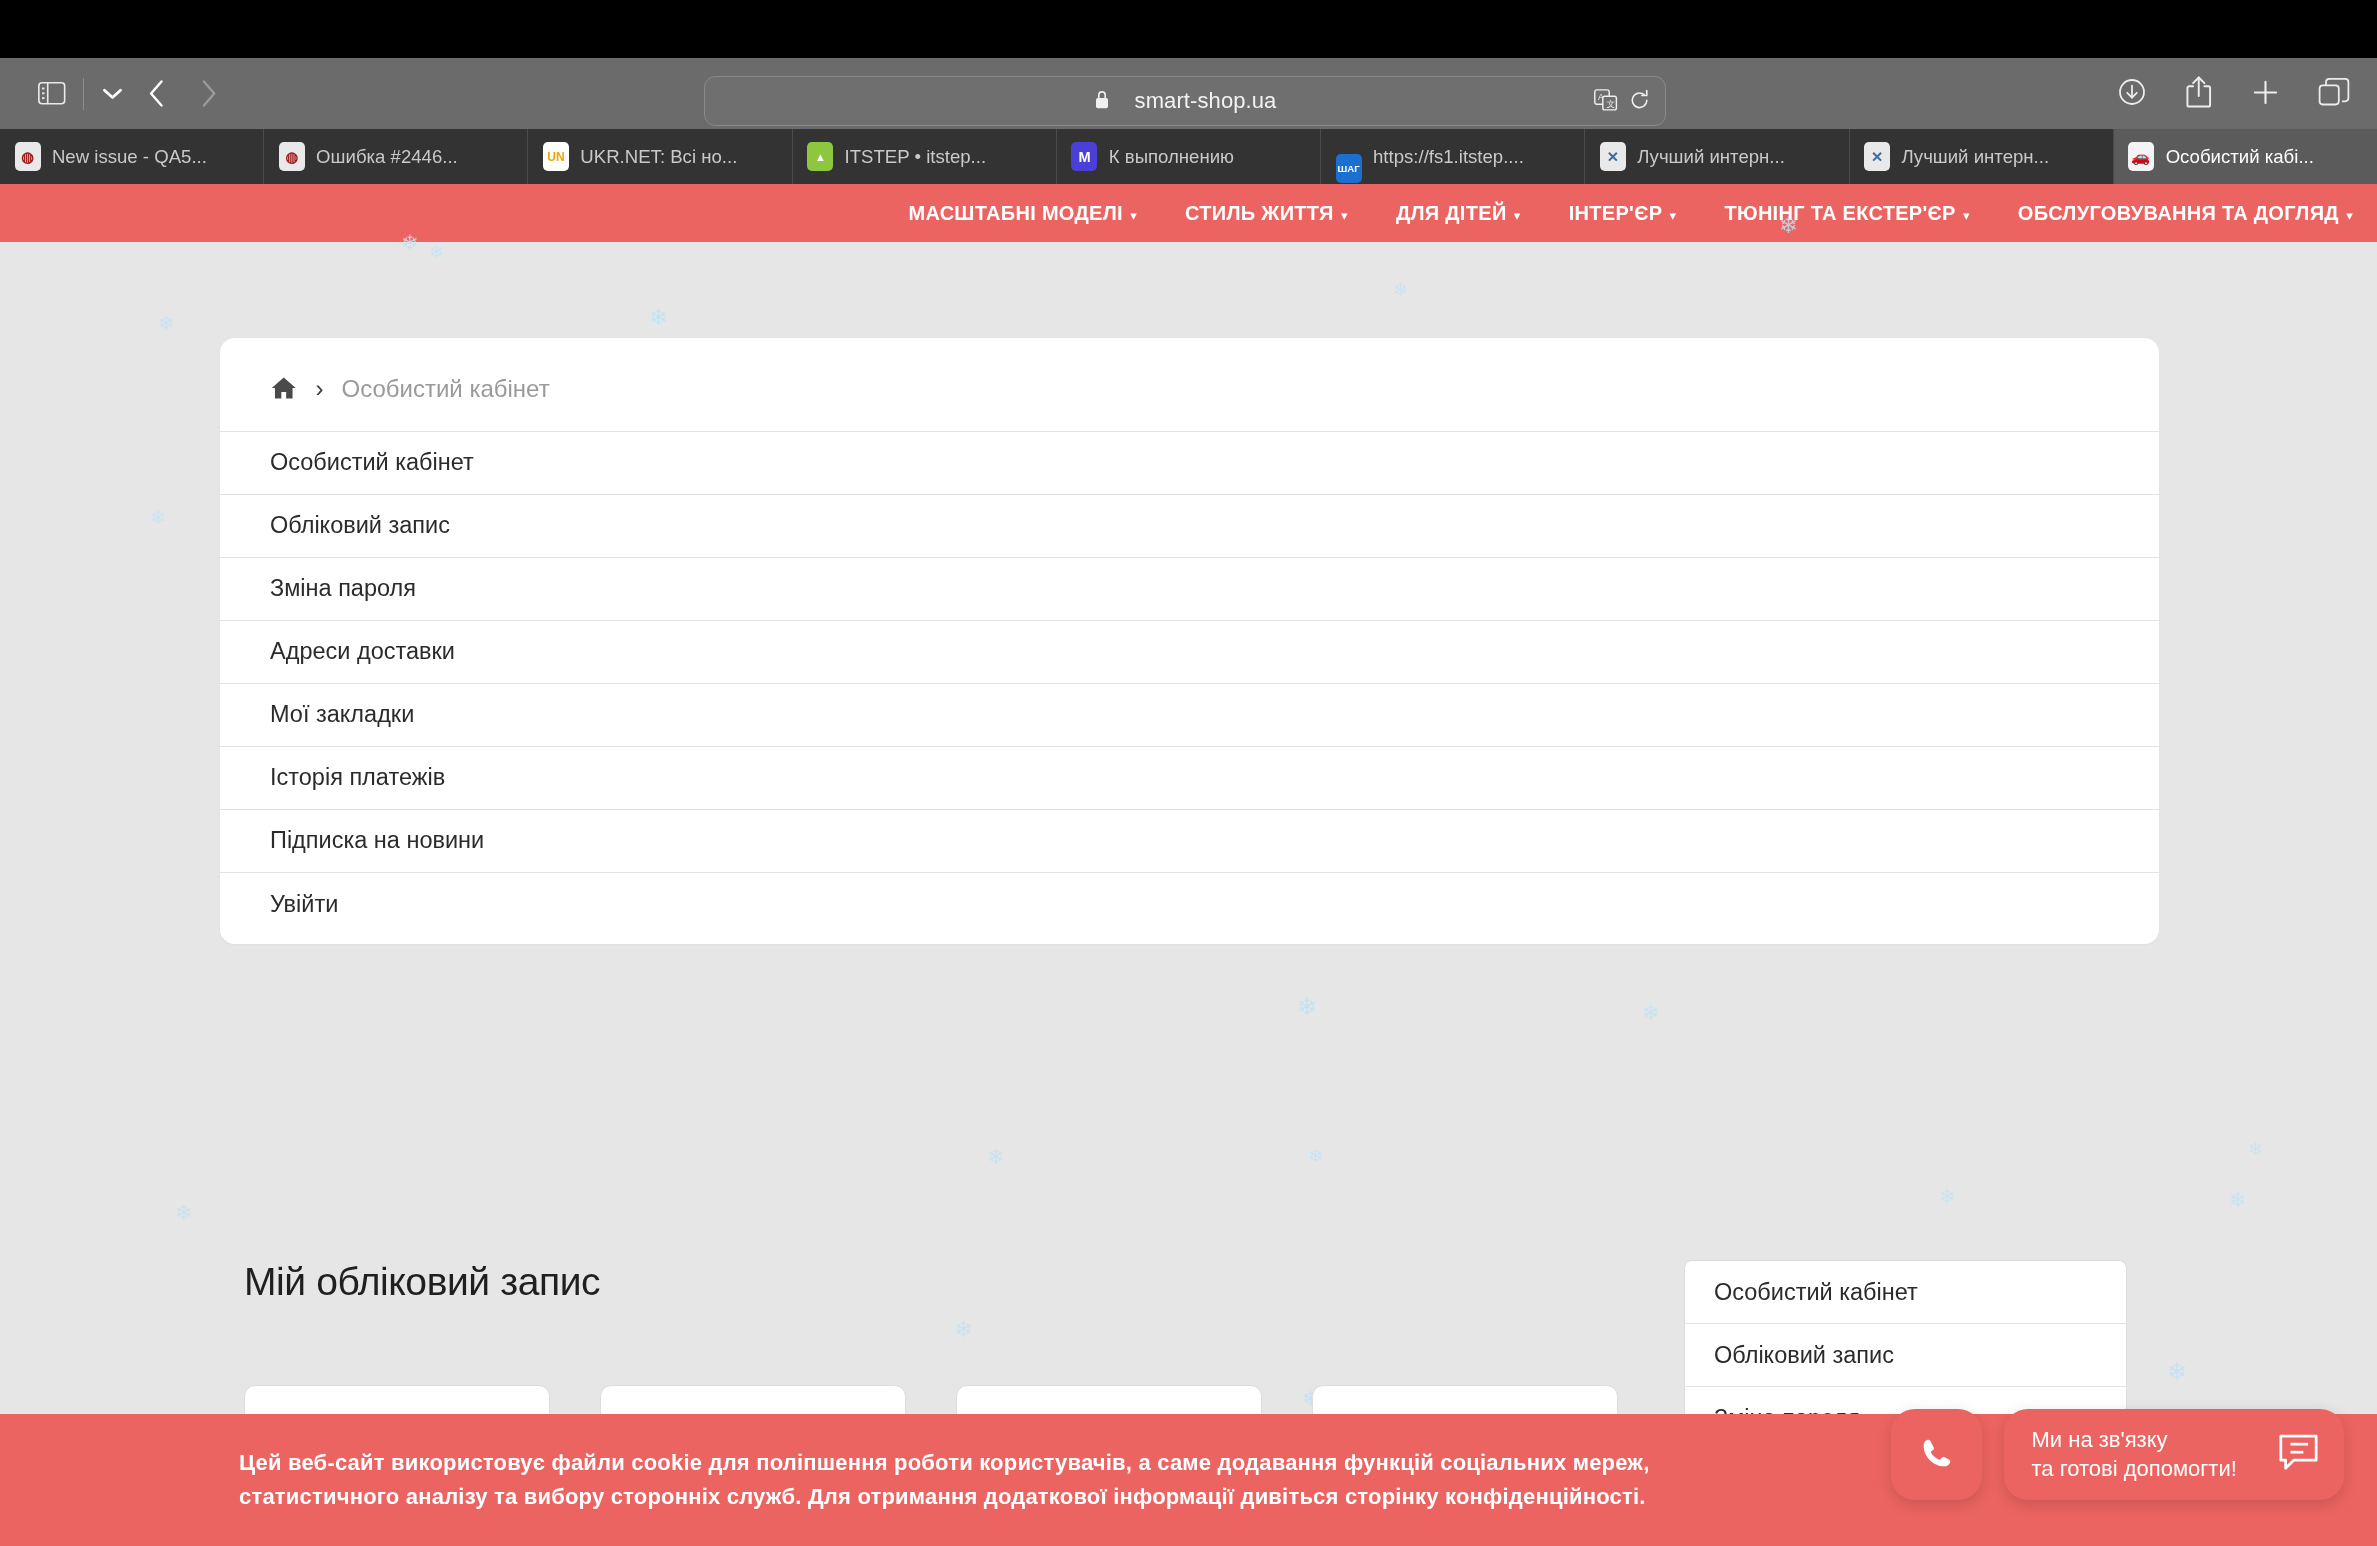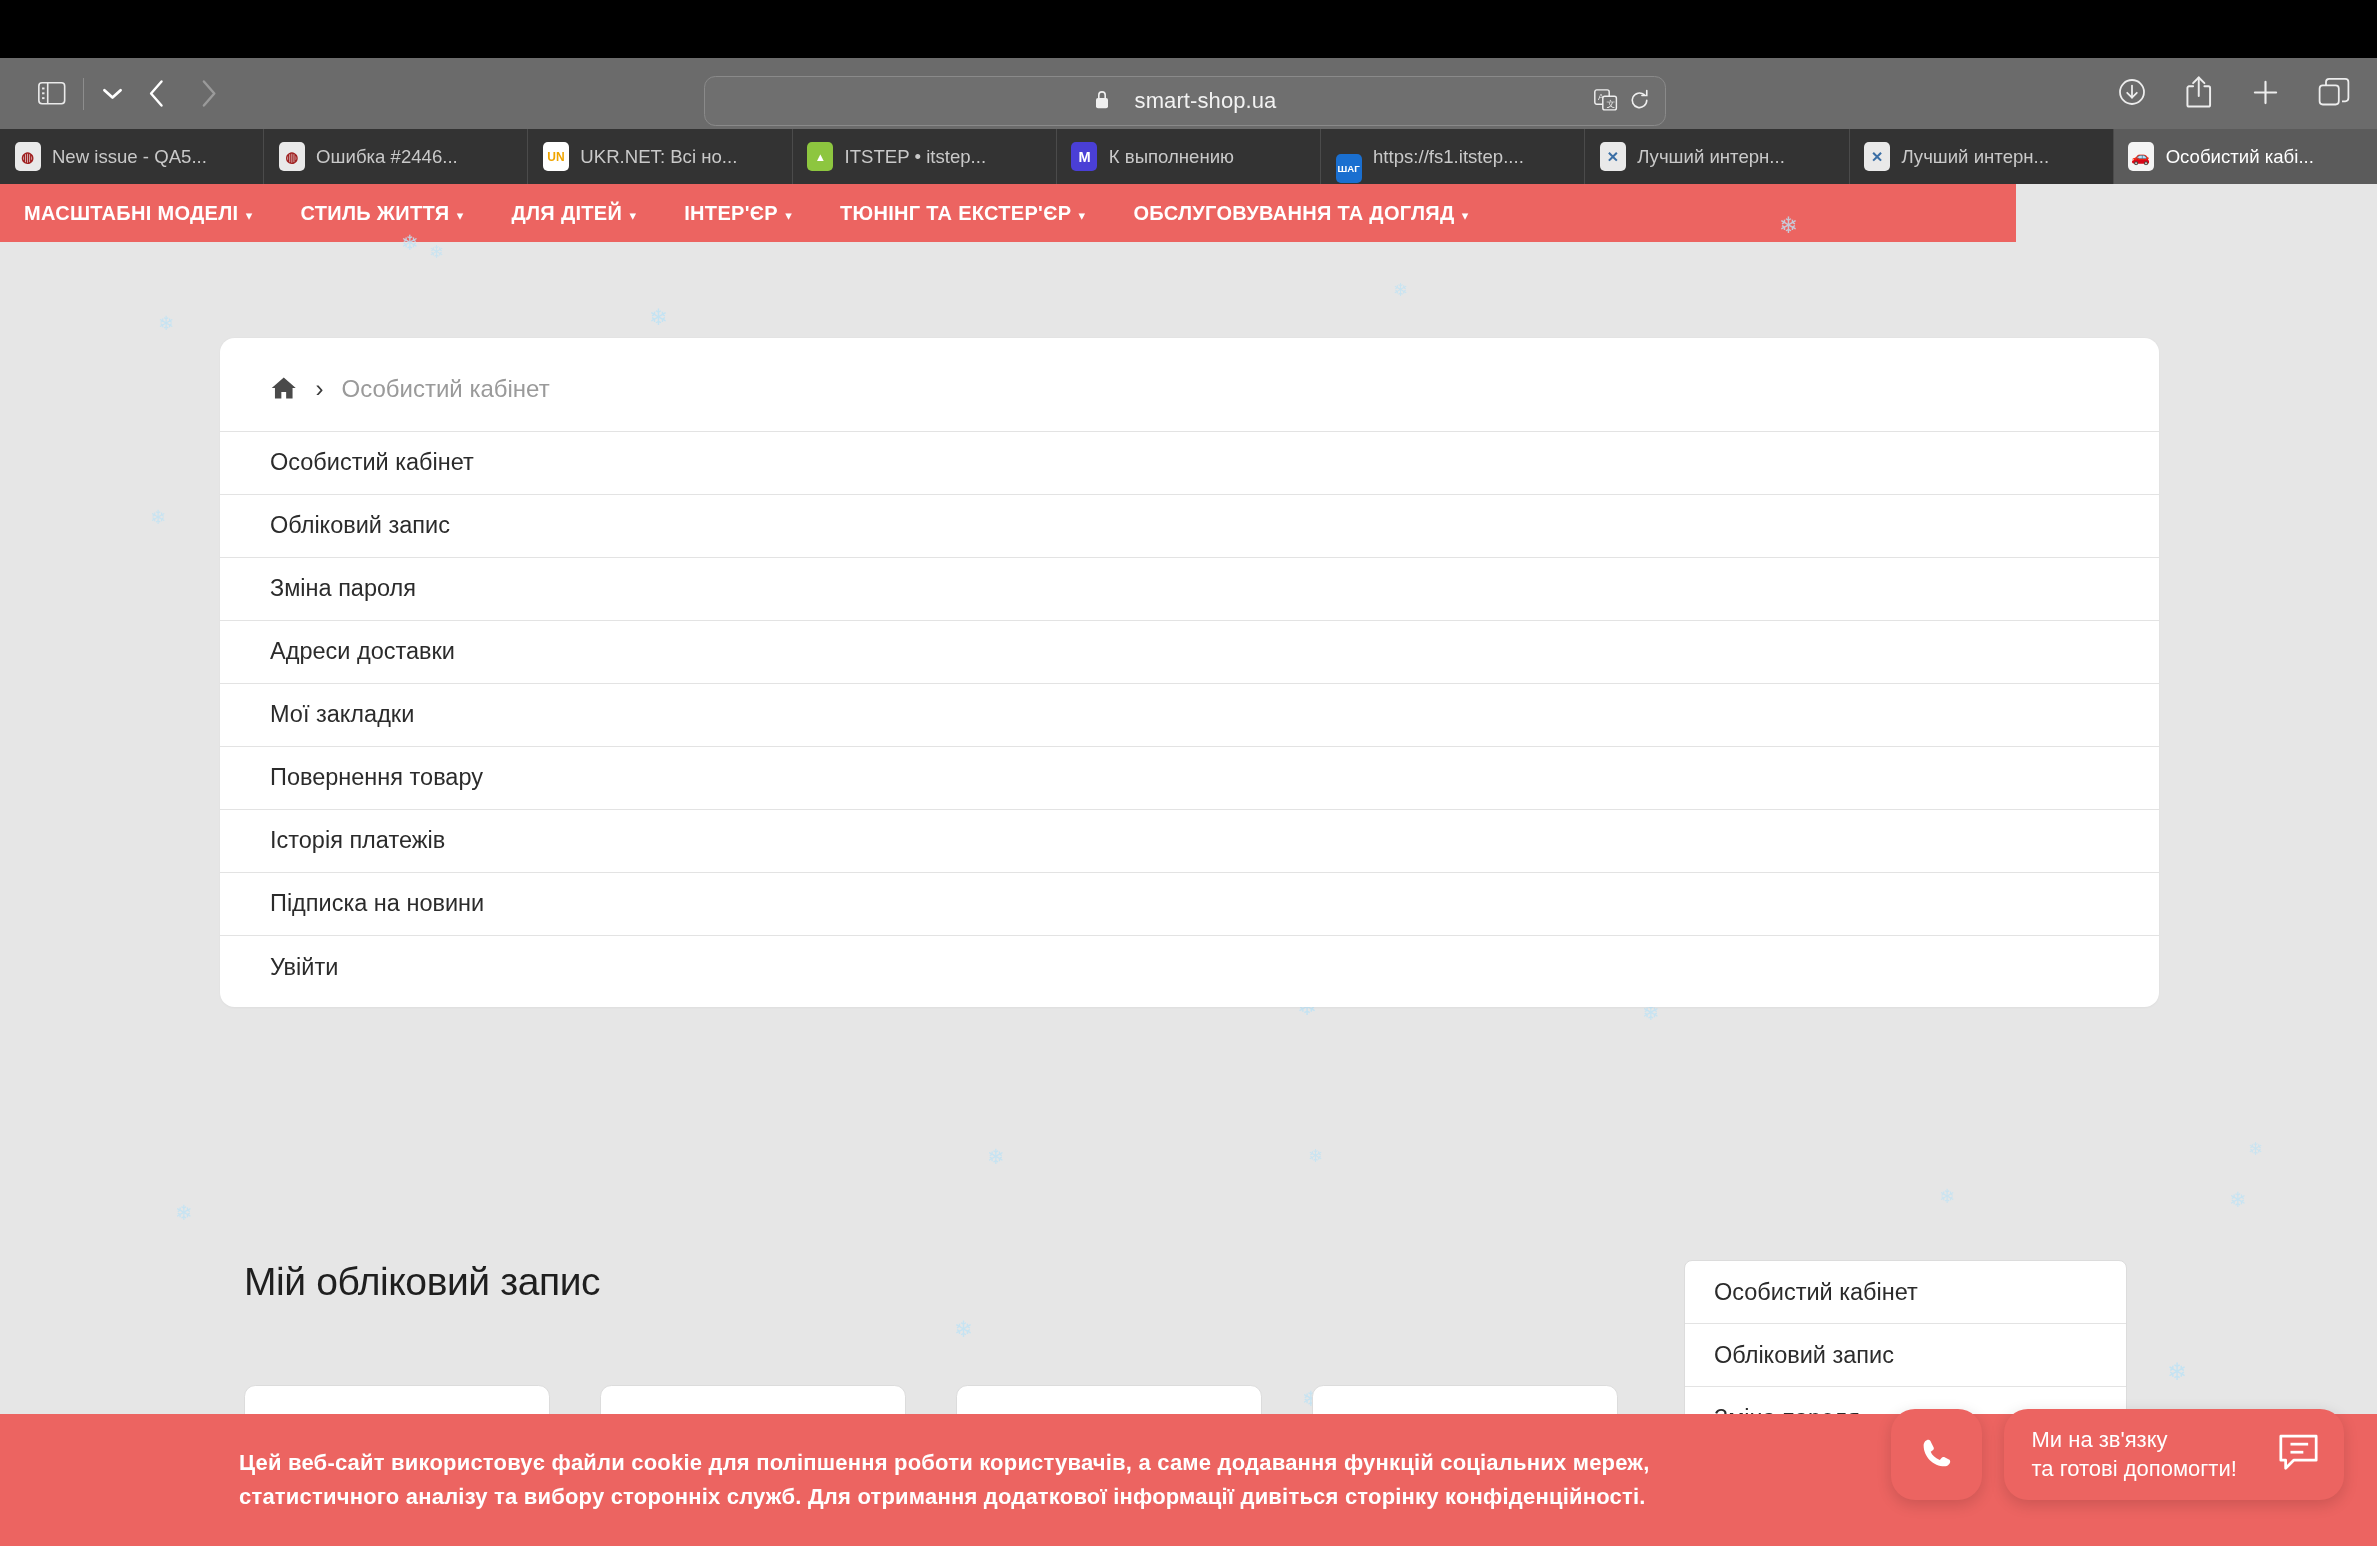--- a/index.html
+++ b/index.html
@@ -58,22 +58,22 @@
   }
   .tab .tlabel { overflow:hidden; text-overflow:ellipsis; }
 
   
   .page {
     position:absolute; left:0; top:184px; width:2377px; height:1362px;
     background:#e6e6e6; overflow:hidden;
   }
 
   .sitenav {
-    width:2016px; height:58px; background:#ec6461;
-    display:flex; align-items:center; justify-content:flex-start; gap:0;
+    width:2377px; height:58px; background:#ec6461;
+    display:flex; align-items:center; justify-content:flex-end; gap:0;
   }
   .sitenav .navitem {
     color:#ffffff; font-size:20px; font-weight:bold; letter-spacing:0.3px;
     padding:0 24px; display:flex; align-items:center; gap:7.3px; white-space:nowrap;
   }
   .caret { display:inline-block; font-size:13px; font-weight:normal; transform:translateY(1.6px); }
 
   
   .card {
     position:absolute; left:220px; top:154px; width:1939px;
@@ -371,23 +371,20 @@
       <div class="linkrow">
           <span>Зміна пароля</span>
         </div>
       <div class="linkrow">
           <span>Адреси доставки</span>
         </div>
       <div class="linkrow">
           <span>Мої закладки</span>
         </div>
       <div class="linkrow">
-          <span>Повернення товару</span>
-        </div>
-      <div class="linkrow">
           <span>Історія платежів</span>
         </div>
       <div class="linkrow">
           <span>Підписка на новини</span>
         </div>
       <div class="linkrow" style="border-bottom:none;">
           <span>Увійти</span>
         </div>
     </div>
   </div>

